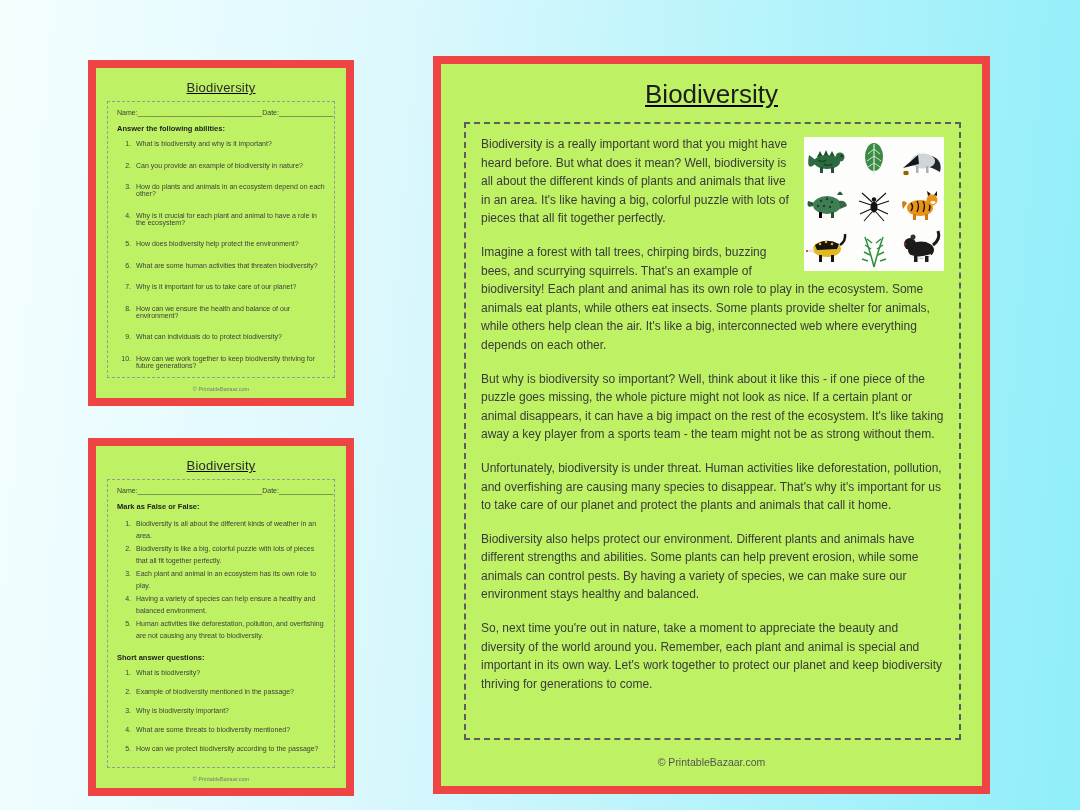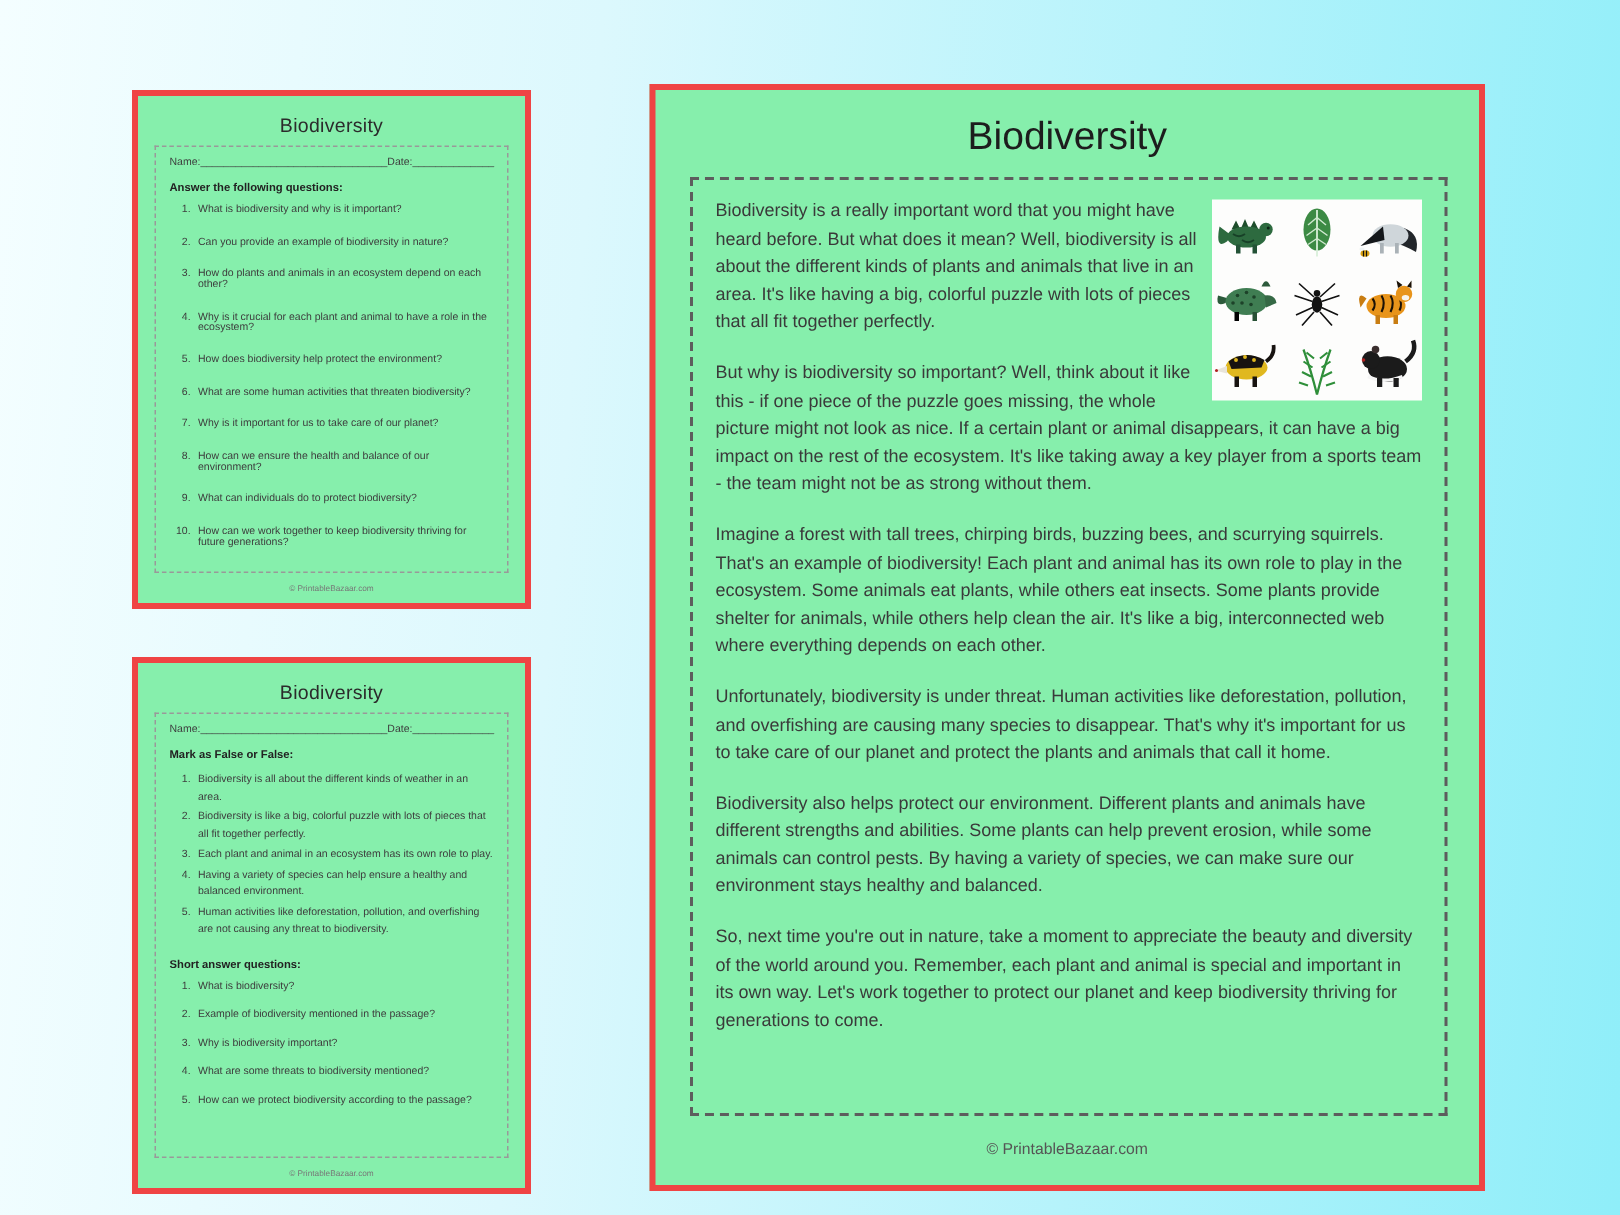--- a/index.html
+++ b/index.html
@@ -6,22 +6,23 @@
   html, body { margin: 0; padding: 0; }
   body {
     width: 1080px; height: 810px;
     position: relative;
     overflow: hidden;
     background: linear-gradient(95deg, #f4feff 0%, #dcf8fd 35%, #8feef9 100%);
     font-family: "Liberation Sans", sans-serif;
   }
   .page {
     position: absolute;
-    background: #86efac;
-    border: 4px solid #ef4444;
+    background: #bef264;
+    border: 8px solid #ef4444;
+    text-decoration: underline;
   }
   .page1 { left: 88px;  top: 60px;  width: 266px; height: 346px; }
   .page2 { left: 88px;  top: 438px; width: 266px; height: 358px; }
   .page3 { left: 433px; top: 56px;  width: 557px; height: 738px; }
 
   
   .ws-title {
     text-align: center;
     font-size: 13px;
     color: #2b2b2b;
@@ -106,21 +107,21 @@
 </head>
 <body>
 
 <div class="page page1">
   <div class="ws-title">Biodiversity</div>
   <div class="ws-box">
     <div class="nd-row">
       <span><span>Name:</span><span class="line">________________________________</span></span>
       <span><span>Date:</span><span class="line">______________</span></span>
     </div>
-    <div class="sec-head">Answer the following questions:</div>
+    <div class="sec-head">Answer the following abilities:</div>
     <ol class="q-list sp-wide">
       <li>What is biodiversity and why is it important?</li>
       <li>Can you provide an example of biodiversity in nature?</li>
       <li>How do plants and animals in an ecosystem depend on each other?</li>
       <li>Why is it crucial for each plant and animal to have a role in the ecosystem?</li>
       <li>How does biodiversity help protect the environment?</li>
       <li>What are some human activities that threaten biodiversity?</li>
       <li>Why is it important for us to take care of our planet?</li>
       <li>How can we ensure the health and balance of our environment?</li>
       <li>What can individuals do to protect biodiversity?</li>
@@ -242,20 +243,20 @@
         <circle cx="106" cy="107" r="6" fill="#1b1b1b"></circle>
         <circle cx="109" cy="100" r="2.5" fill="#3a2e2e"></circle>
         <path d="M104 118 Q114 123 127 118" stroke="#f5f5f5" stroke-width="2.2" fill="none"></path>
         <circle cx="101" cy="107" r="1.2" fill="#b02020"></circle>
         <path d="M129 108 Q137 102 134 94" stroke="#1b1b1b" stroke-width="3" fill="none"></path>
         <rect x="110" y="119" width="3.5" height="6" fill="#1b1b1b"></rect>
         <rect x="121" y="119" width="3.5" height="6" fill="#1b1b1b"></rect>
       </g>
     </svg>
     <p>Biodiversity is a really important word that you might have heard before. But what does it mean? Well, biodiversity is all about the different kinds of plants and animals that live in an area. It's like having a big, colorful puzzle with lots of pieces that all fit together perfectly.</p>
+    <p>Imagine a forest with tall trees, chirping birds, buzzing bees, and scurrying squirrels. That's an example of biodiversity! Each plant and animal has its own role to play in the ecosystem. Some animals eat plants, while others eat insects. Some plants provide shelter for animals, while others help clean the air. It's like a big, interconnected web where everything depends on each other.</p>
     <p>But why is biodiversity so important? Well, think about it like this - if one piece of the puzzle goes missing, the whole picture might not look as nice. If a certain plant or animal disappears, it can have a big impact on the rest of the ecosystem. It's like taking away a key player from a sports team - the team might not be as strong without them.</p>
-    <p>Imagine a forest with tall trees, chirping birds, buzzing bees, and scurrying squirrels. That's an example of biodiversity! Each plant and animal has its own role to play in the ecosystem. Some animals eat plants, while others eat insects. Some plants provide shelter for animals, while others help clean the air. It's like a big, interconnected web where everything depends on each other.</p>
     <p>Unfortunately, biodiversity is under threat. Human activities like deforestation, pollution, and overfishing are causing many species to disappear. That's why it's important for us to take care of our planet and protect the plants and animals that call it home.</p>
     <p>Biodiversity also helps protect our environment. Different plants and animals have different strengths and abilities. Some plants can help prevent erosion, while some animals can control pests. By having a variety of species, we can make sure our environment stays healthy and balanced.</p>
     <p>So, next time you're out in nature, take a moment to appreciate the beauty and diversity of the world around you. Remember, each plant and animal is special and important in its own way. Let's work together to protect our planet and keep biodiversity thriving for generations to come.</p>
   </div>
   <div class="main-footer">© PrintableBazaar.com</div>
 </div>
 
 </body></html>

